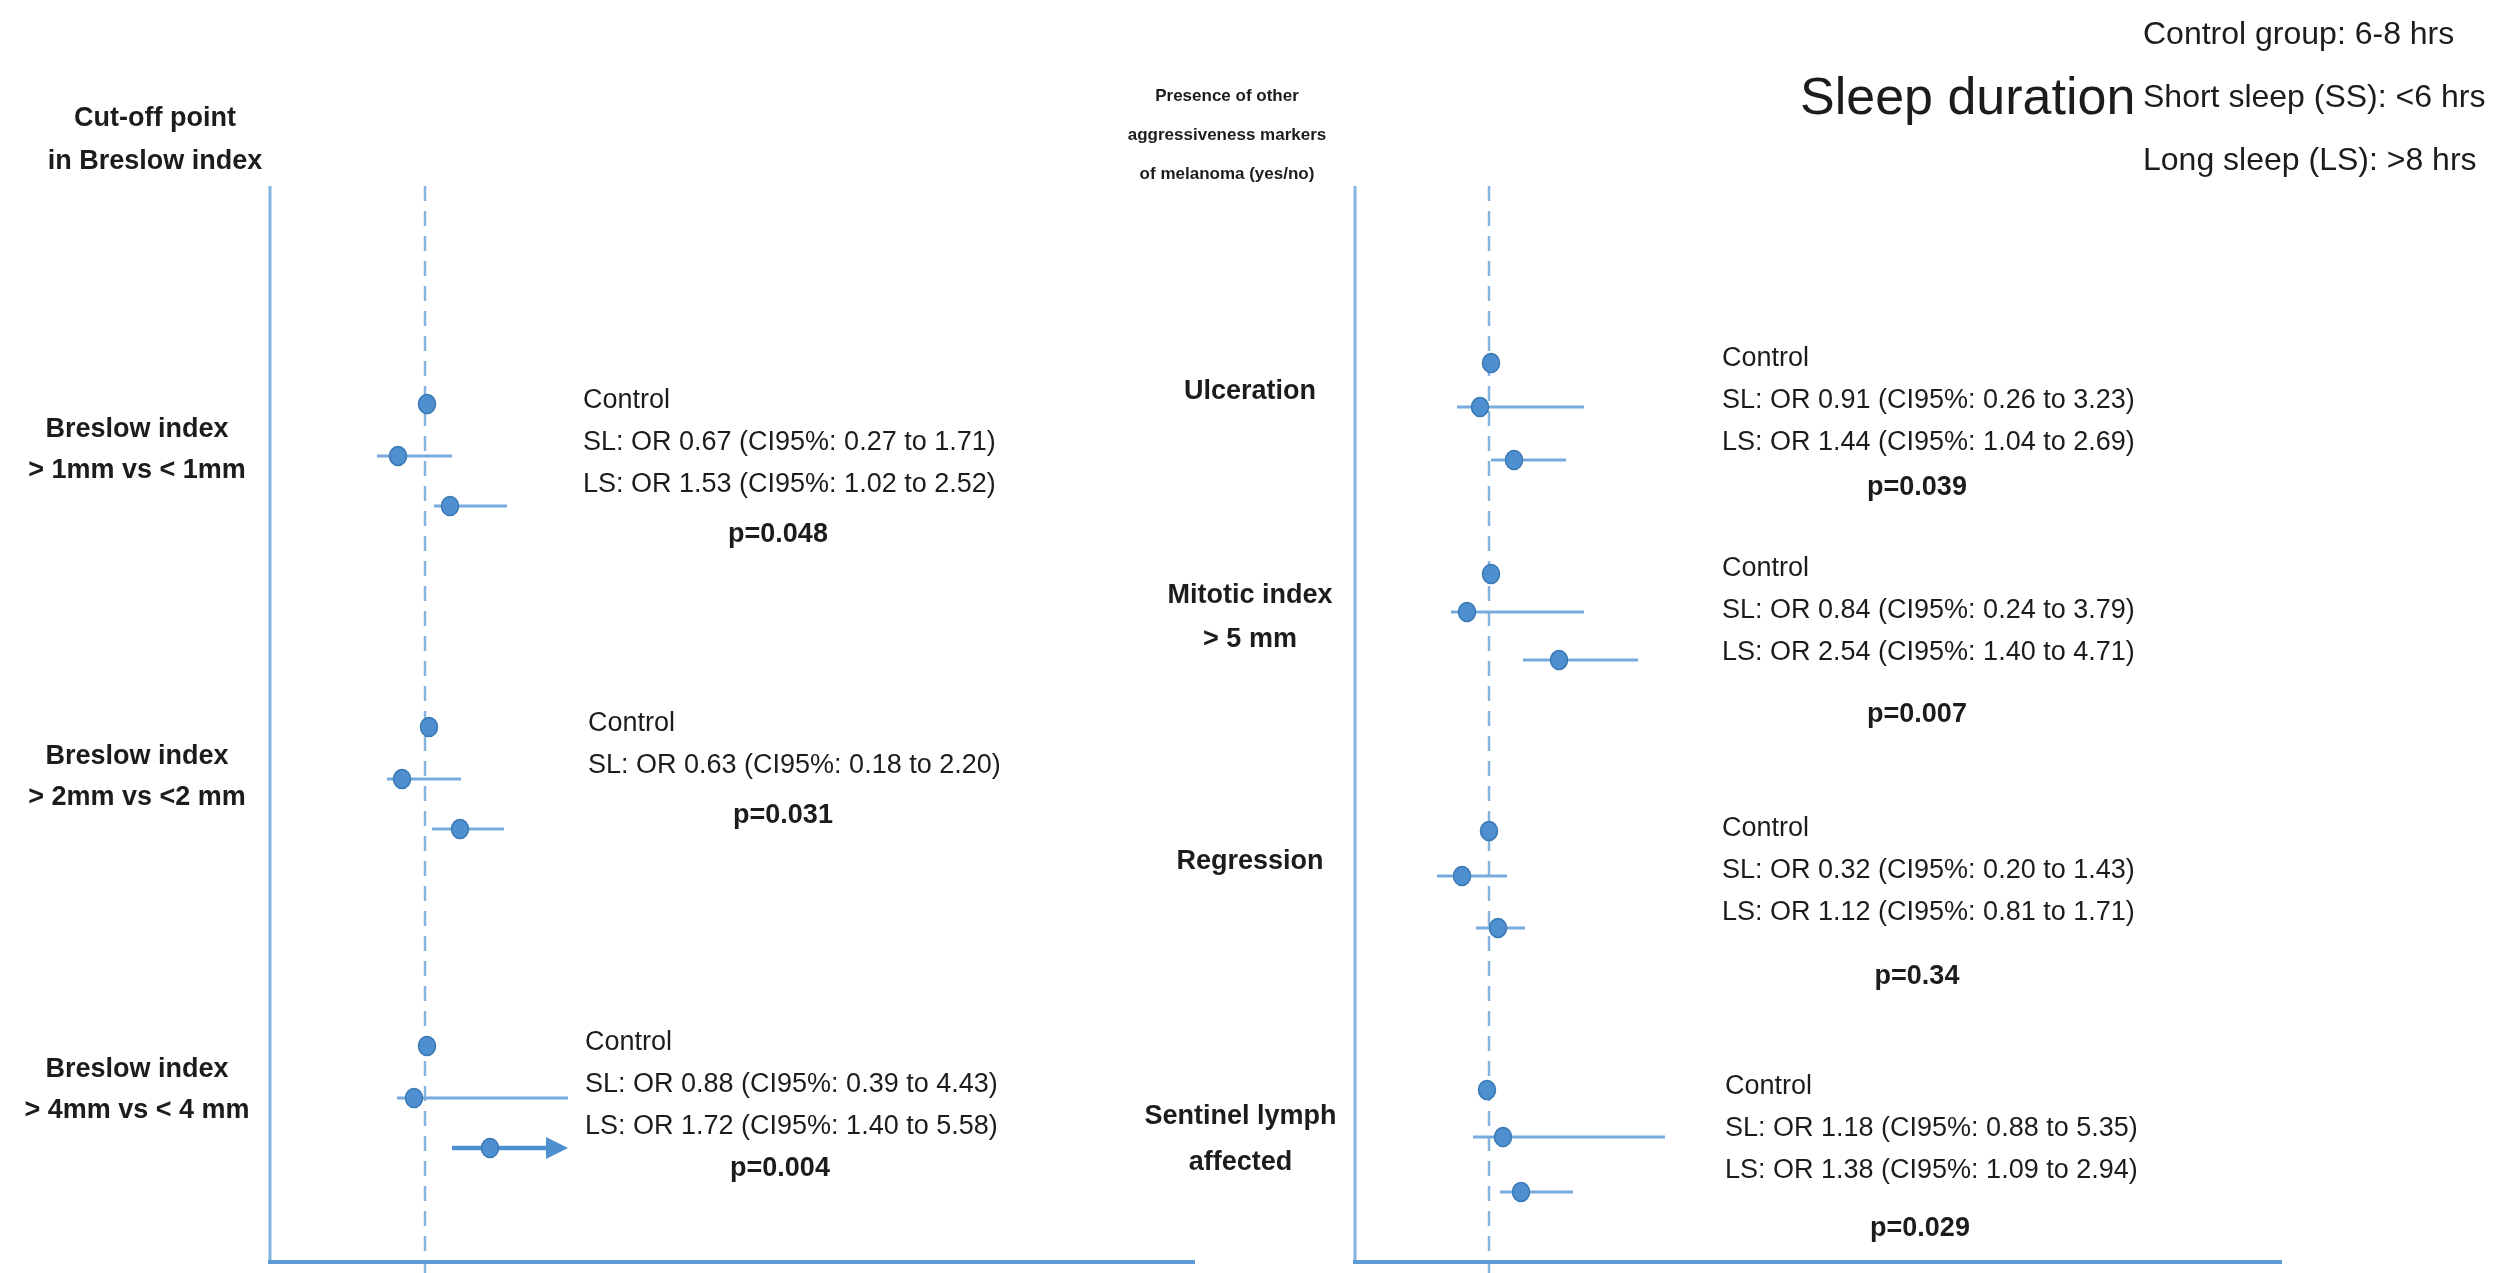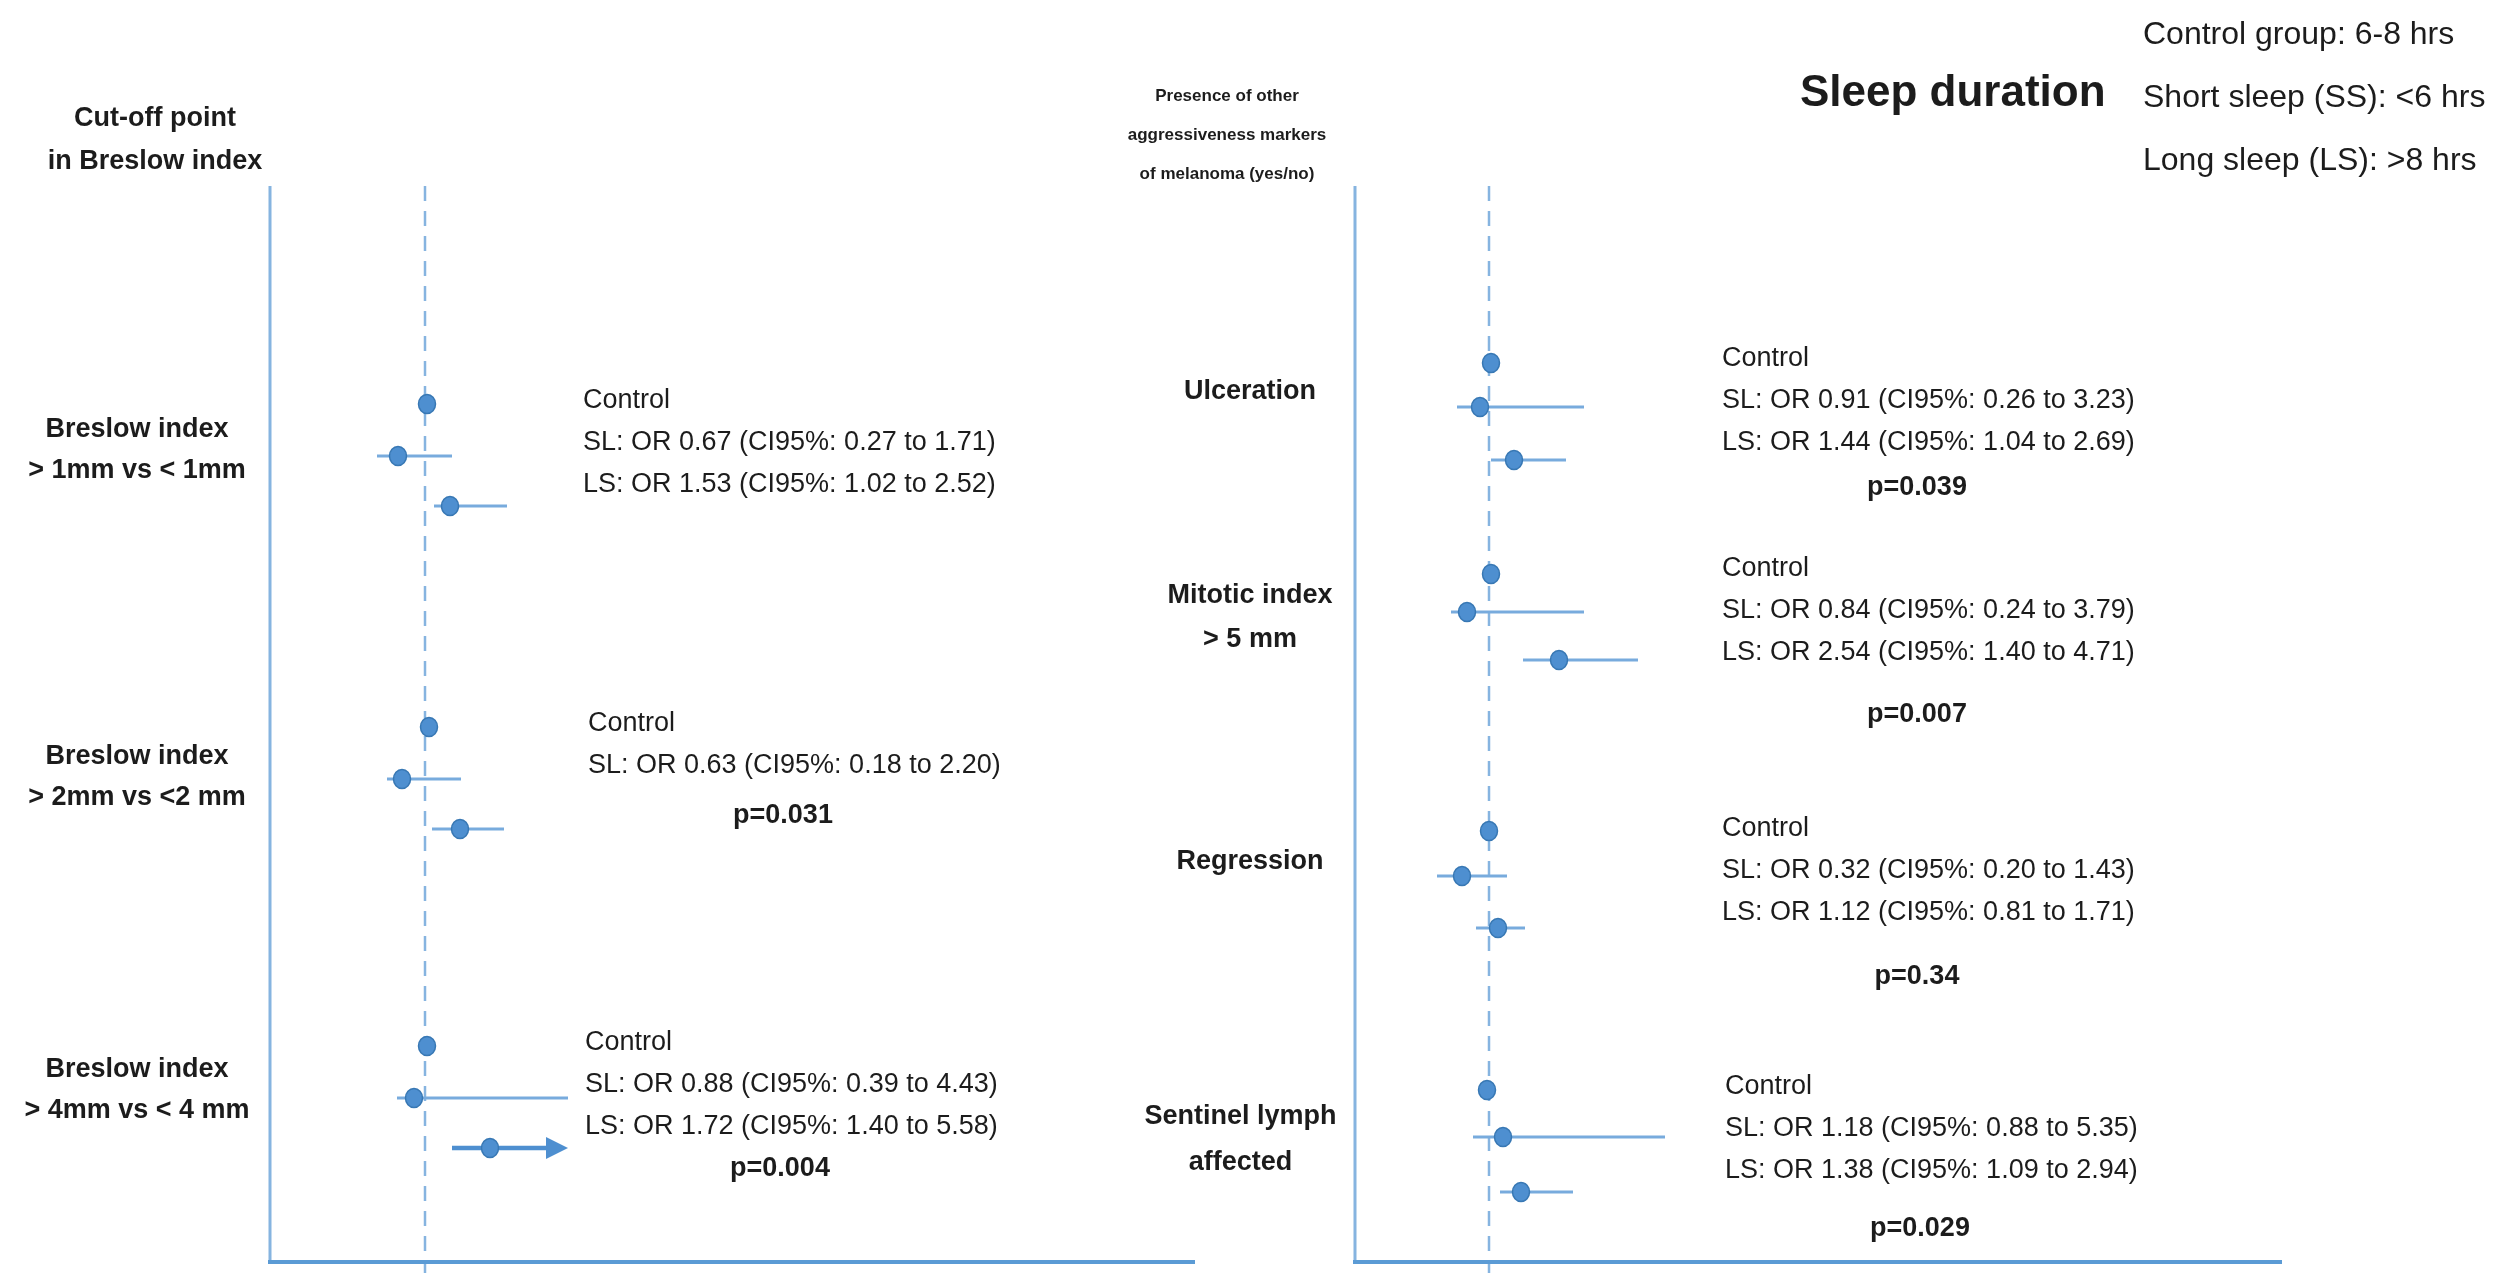--- a/index.html
+++ b/index.html
@@ -2,21 +2,21 @@
 <html><head>
 <meta charset="utf-8">
 <style>
   html,body{margin:0;padding:0;background:#ffffff;}
   .canvas{
     position:relative;width:2508px;height:1273px;background:#ffffff;
     font-family:"Liberation Sans",sans-serif;color:#1c1c1c;overflow:hidden;
   }
   svg.plot{position:absolute;left:0;top:0;}
   .figtitle{
-    position:absolute;left:1800px;top:66px;font-size:44px;font-weight:700;
+    position:absolute;left:1800px;top:66px;font-size:52px;font-weight:400;
     white-space:nowrap;
   }
   .legend{position:absolute;left:2143px;top:2px;}
   .legend>div{height:63px;line-height:63px;font-size:32px;font-weight:500;white-space:nowrap;}
   .hdr{position:absolute;text-align:center;font-weight:600;}
   .hdr>div{white-space:nowrap;}
   .cat{position:absolute;text-align:center;font-weight:700;font-size:27px;}
   .cat>div{white-space:nowrap;}
   .tblock{position:absolute;font-size:27px;}
   .tblock .ln{height:42px;line-height:42px;white-space:nowrap;}
@@ -83,20 +83,21 @@
       <div>in Breslow index</div>
     </div>
     <div class="cat" style="left: 8px; top: 408px; width: 258px; line-height: 41px;">
       <div>Breslow index</div>
       <div>&gt; 1mm vs &lt; 1mm</div>
     </div>
     <div class="tblock" style="left: 583px; top: 378px;">
       <div class="ln">Control</div>
       <div class="ln">SL: OR 0.67 (CI95%: 0.27 to 1.71)</div>
       <div class="ln">LS: OR 1.53 (CI95%: 1.02 to 2.52)</div>
+      <div class="pv" style="margin-top: 8px;">p=0.048</div>
     </div>
     <div class="cat" style="left: 8px; top: 735px; width: 258px; line-height: 41px;">
       <div>Breslow index</div>
       <div>&gt; 2mm vs &lt;2 mm</div>
     </div>
     <div class="tblock" style="left: 588px; top: 701px;">
       <div class="ln">Control</div>
       <div class="ln">SL: OR 0.63 (CI95%: 0.18 to 2.20)</div>
       <div class="pv" style="margin-top: 8px;">p=0.031</div>
     </div>

